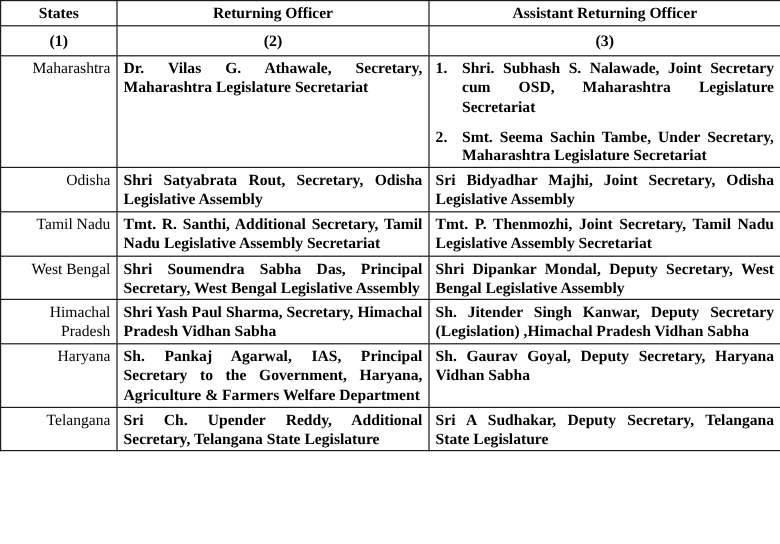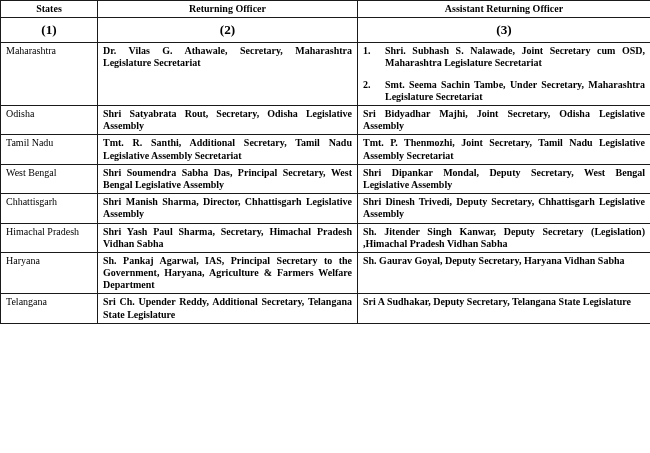--- a/index.html
+++ b/index.html
@@ -18,21 +18,21 @@
     border-collapse: collapse;
     width: 650px;
     table-layout: fixed;
     background: #ffffff;
   }
   table.officers-table td,
   table.officers-table th {
     border: 1.3px solid #1a1a1a;
     vertical-align: top;
     padding: 2px 5px 2px 5px;
-    font-size: 10px;
+    font-size: 13px;
     line-height: 1.22;
   }
   col.c1 { width: 97px; }
   col.c2 { width: 260px; }
   col.c3 { width: 293px; }
 
   thead th {
     text-align: center;
     font-weight: bold;
     vertical-align: middle;
@@ -41,21 +41,21 @@
     font-size: 13.2px;
   }
   tr.numbering-row td {
     text-align: center;
     font-weight: bold;
     padding-top: 4px;
     padding-bottom: 4px;
     font-size: 13.2px;
   }
   td.state-cell {
-    text-align: left;
+    text-align: right;
     hyphens: none;
   }
   td.officer-cell {
     text-align: justify;
     text-justify: inter-word;
     hyphens: none;
     font-weight: bold;
   }
   ol.sub-list {
     margin: 0;
@@ -130,25 +130,20 @@
     </tr>
 
     <tr>
       <td class="state-cell">West Bengal</td>
       <td class="officer-cell">Shri Soumendra Sabha Das, Principal Secretary, West Bengal Legislative Assembly</td>
       <td class="officer-cell">Shri Dipankar Mondal, Deputy Secretary, West Bengal Legislative Assembly</td>
     </tr>
 
 
 
-    <tr>
-      <td class="state-cell">Chhattisgarh</td>
-      <td class="officer-cell">Shri Manish Sharma, Director, Chhattisgarh Legislative Assembly</td>
-      <td class="officer-cell">Shri Dinesh Trivedi, Deputy Secretary, Chhattisgarh Legislative Assembly</td>
-    </tr>
 
     <tr>
       <td class="state-cell">Himachal Pradesh</td>
       <td class="officer-cell">Shri Yash Paul Sharma, Secretary, Himachal Pradesh Vidhan Sabha</td>
       <td class="officer-cell">Sh. Jitender Singh Kanwar, Deputy Secretary (Legislation) ,Himachal Pradesh Vidhan Sabha</td>
     </tr>
 
     <tr>
       <td class="state-cell">Haryana</td>
       <td class="officer-cell">Sh. Pankaj Agarwal, IAS, Principal Secretary to the Government, Haryana, Agriculture &amp; Farmers Welfare Department</td>

